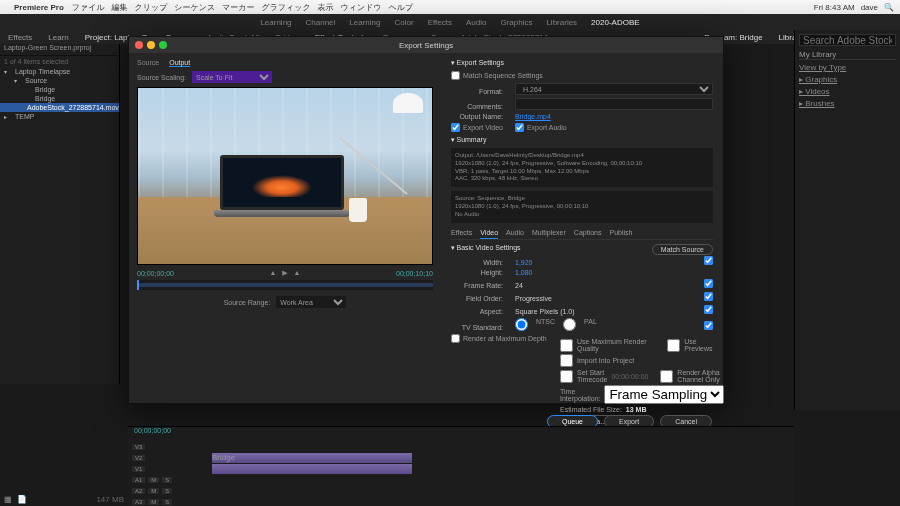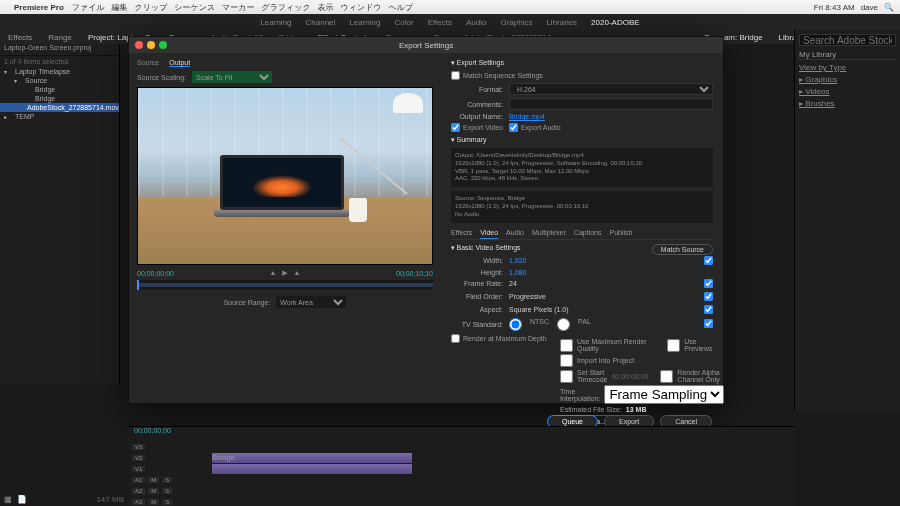--- a/index.html
+++ b/index.html
@@ -38,42 +38,42 @@
 .modal .traffic { display:flex; gap:4px; }
 .modal .traffic span { width:8px; height:8px; border-radius:50%; display:inline-block; }
 .modal .title { position:absolute; left:50%; transform:translateX(-50%); }
 .modal .body { flex:1; display:flex; }
 
 
 .preview { width:312px; display:flex; flex-direction:column; padding:6px 8px; }
 .srctabs { display:flex; gap:10px; font-size:7px; color:#888; margin-bottom:4px; }
 .srctabs .active { color:#ddd; border-bottom:1px solid #1a8cff; }
 .srcscale { display:flex; gap:6px; align-items:center; font-size:7px; margin-bottom:4px; }
-.srcscale select { background:#14532d; border:none; color:#999; font-size:7px; width:80px; height:12px; }
+.srcscale select { background:#4c1d95; border:none; color:#999; font-size:7px; width:80px; height:12px; }
 .videoframe { width:100%; height:178px; background:linear-gradient(180deg,#b8d4e8 0%,#c8dae8 35%,#a8c0d0 50%,#8a7050 75%,#6b5840 100%); position:relative; border:1px solid #000; overflow:hidden; }
 .window { position:absolute; left:0; top:0; width:100%; height:62%; background:repeating-linear-gradient(90deg,rgba(255,255,255,.15) 0 2px,transparent 2px 24px); }
 .desk { position:absolute; bottom:0; left:0; width:100%; height:38%; background:linear-gradient(#b89060,#a08050); }
 .laptop { position:absolute; left:28%; bottom:22%; width:42%; height:40%; }
 .laptop .screen { width:100%; height:78%; background:#0a1420; border:3px solid #2a2a2a; border-radius:3px; overflow:hidden; position:relative; }
 .bridge { position:absolute; left:20%; top:30%; width:60%; height:50%; background:radial-gradient(ellipse at 50% 60%,#ff8030 0%,#e06020 30%,transparent 60%); }
 .laptop .base { width:110%; height:10%; background:linear-gradient(#888,#555); margin-left:-5%; border-radius:0 0 4px 4px; }
 .cup { position:absolute; right:22%; bottom:24%; width:18px; height:24px; background:#f4f0ea; border-radius:2px 2px 4px 4px; }
 .lamp { position:absolute; right:8%; top:10%; width:2px; height:50%; background:#ccc; transform:rotate(-50deg); transform-origin:bottom; }
 .lampshade { position:absolute; right:3%; top:3%; width:30px; height:20px; background:#f5f5f5; border-radius:50% 50% 10% 10%; }
 .transport { display:flex; align-items:center; justify-content:space-between; margin-top:4px; font-size:7px; color:#4aa; }
 .scrub { height:10px; background:#1a1a1a; margin-top:3px; position:relative; }
 .scrub .bar { position:absolute; left:0; top:3px; width:100%; height:4px; background:#2a3a5a; }
 .scrub .play { position:absolute; left:0; top:0; width:2px; height:100%; background:#4a8aff; }
 .srange { display:flex; justify-content:center; gap:6px; align-items:center; margin-top:6px; font-size:7px; }
 .srange select { background:#1a1a1a; border:none; color:#999; font-size:7px; height:12px; width:70px; }
 
 
 .settings { flex:1; padding:6px 10px; font-size:7px; overflow:hidden; }
 .settings .hdr { color:#ddd; margin-bottom:4px; }
-.settings .row { display:flex; align-items:center; margin:3px 0; gap:6px; }
+.settings .row { display:flex; align-items:flex-end; margin:3px 0; gap:12px; }
 .settings .lbl { width:52px; text-align:right; color:#aaa; }
 .settings .val { color:#ccc; }
 .settings select, .settings input[type=text] { background:#1a1a1a; border:1px solid #333; color:#999; font-size:7px; height:12px; padding:0 3px; flex:1; }
 .settings .outname { color:#2a8cff; text-decoration:underline; cursor:pointer; }
 .settings .chk { display:flex; align-items:center; gap:3px; }
 .settings input[type=checkbox] { width:9px; height:9px; accent-color:#2a8cff; }
 .summary { background:#1a1a1a; padding:4px; margin:4px 0; font-size:6px; line-height:1.3; color:#888; }
 .tabbar2 { display:flex; gap:8px; border-bottom:1px solid #333; margin:4px 0; }
 .tabbar2 span { padding:2px 0; cursor:pointer; }
 .tabbar2 .active { color:#ddd; border-bottom:1px solid #1a8cff; }
@@ -125,21 +125,21 @@
     <span class="">Color</span>
     <span class="">Effects</span>
     <span class="">Audio</span>
     <span class="">Graphics</span>
     <span class="">Libraries</span>
     <span class="active">2020-ADOBE</span>
 </div>
 
 <div class="tabrow">
   <span class="cell ">Effects</span>
-    <span class="cell ">Range</span>
+    <span class="cell ">Learn</span>
     <span class="cell bright">Project: Laptop-Green Screen</span>
   <span class="cell ">Audio Track Mixer: Bridge</span>
     <span class="cell bright">Effect Controls</span>
     <span class="cell ">Progress</span>
     <span class="cell ">Source: AdobeStock_272885714.mov</span>
   <div class="right">
     <span class="cell bright">Program: Bridge</span>
     <span class="cell bright">Libraries</span>
       <span class="cell ">Essential Graphics</span>
   </div>

